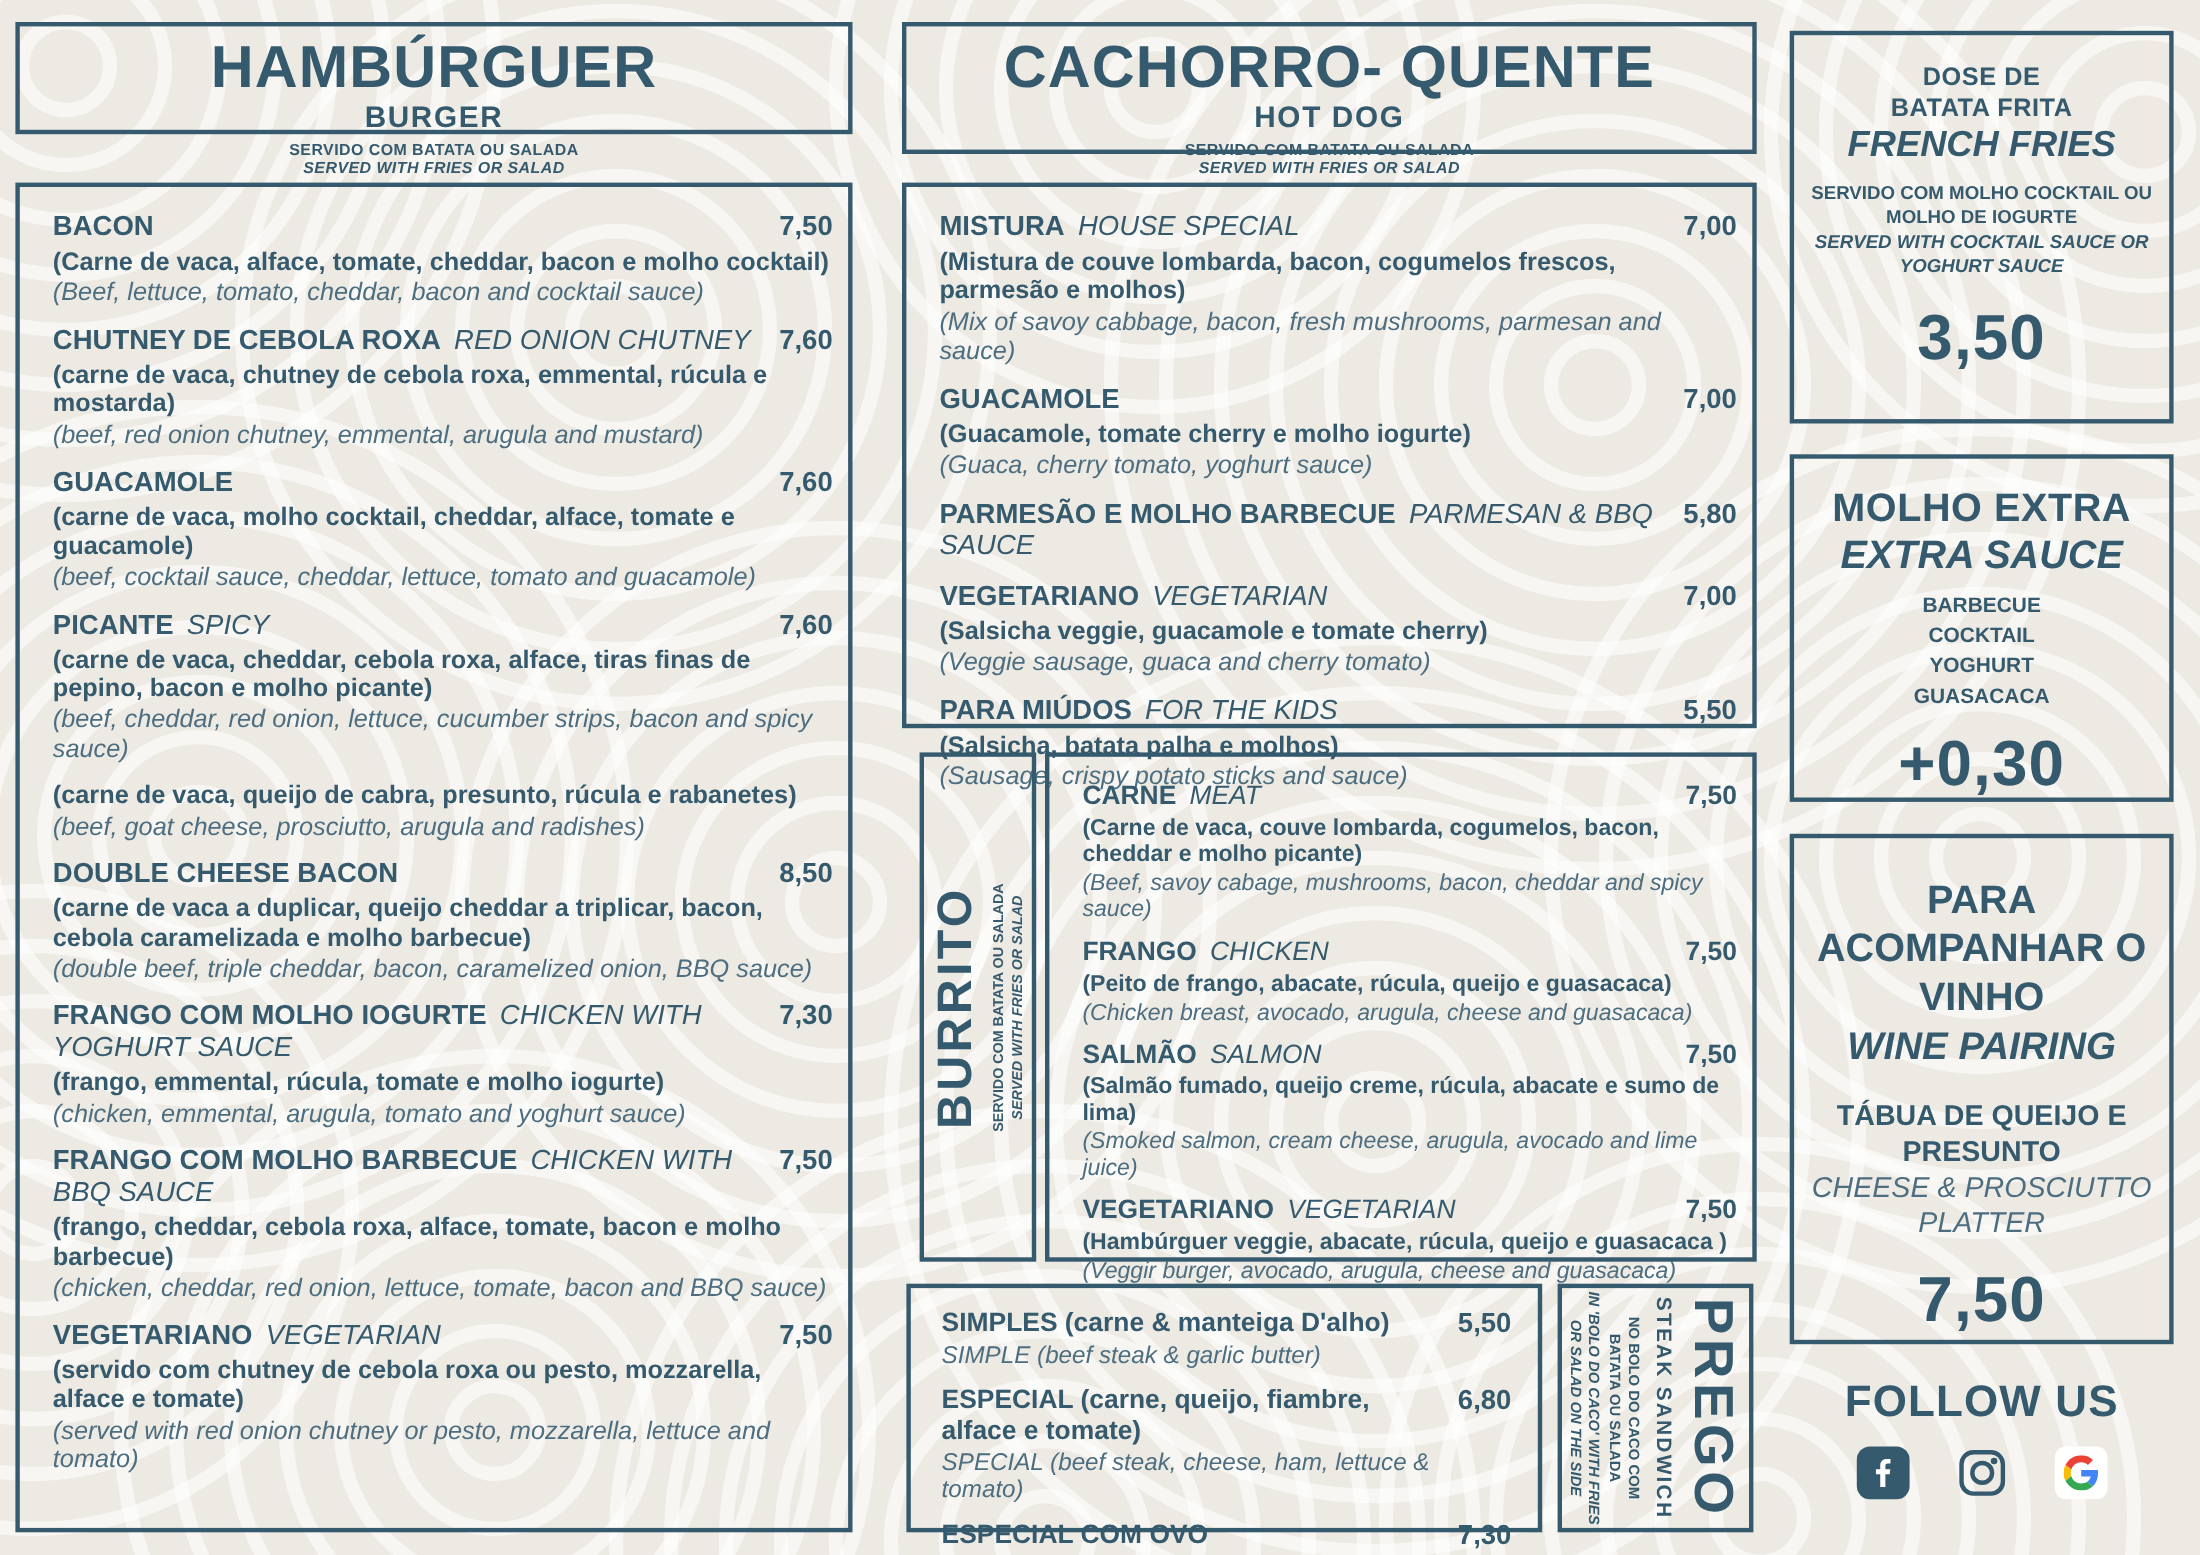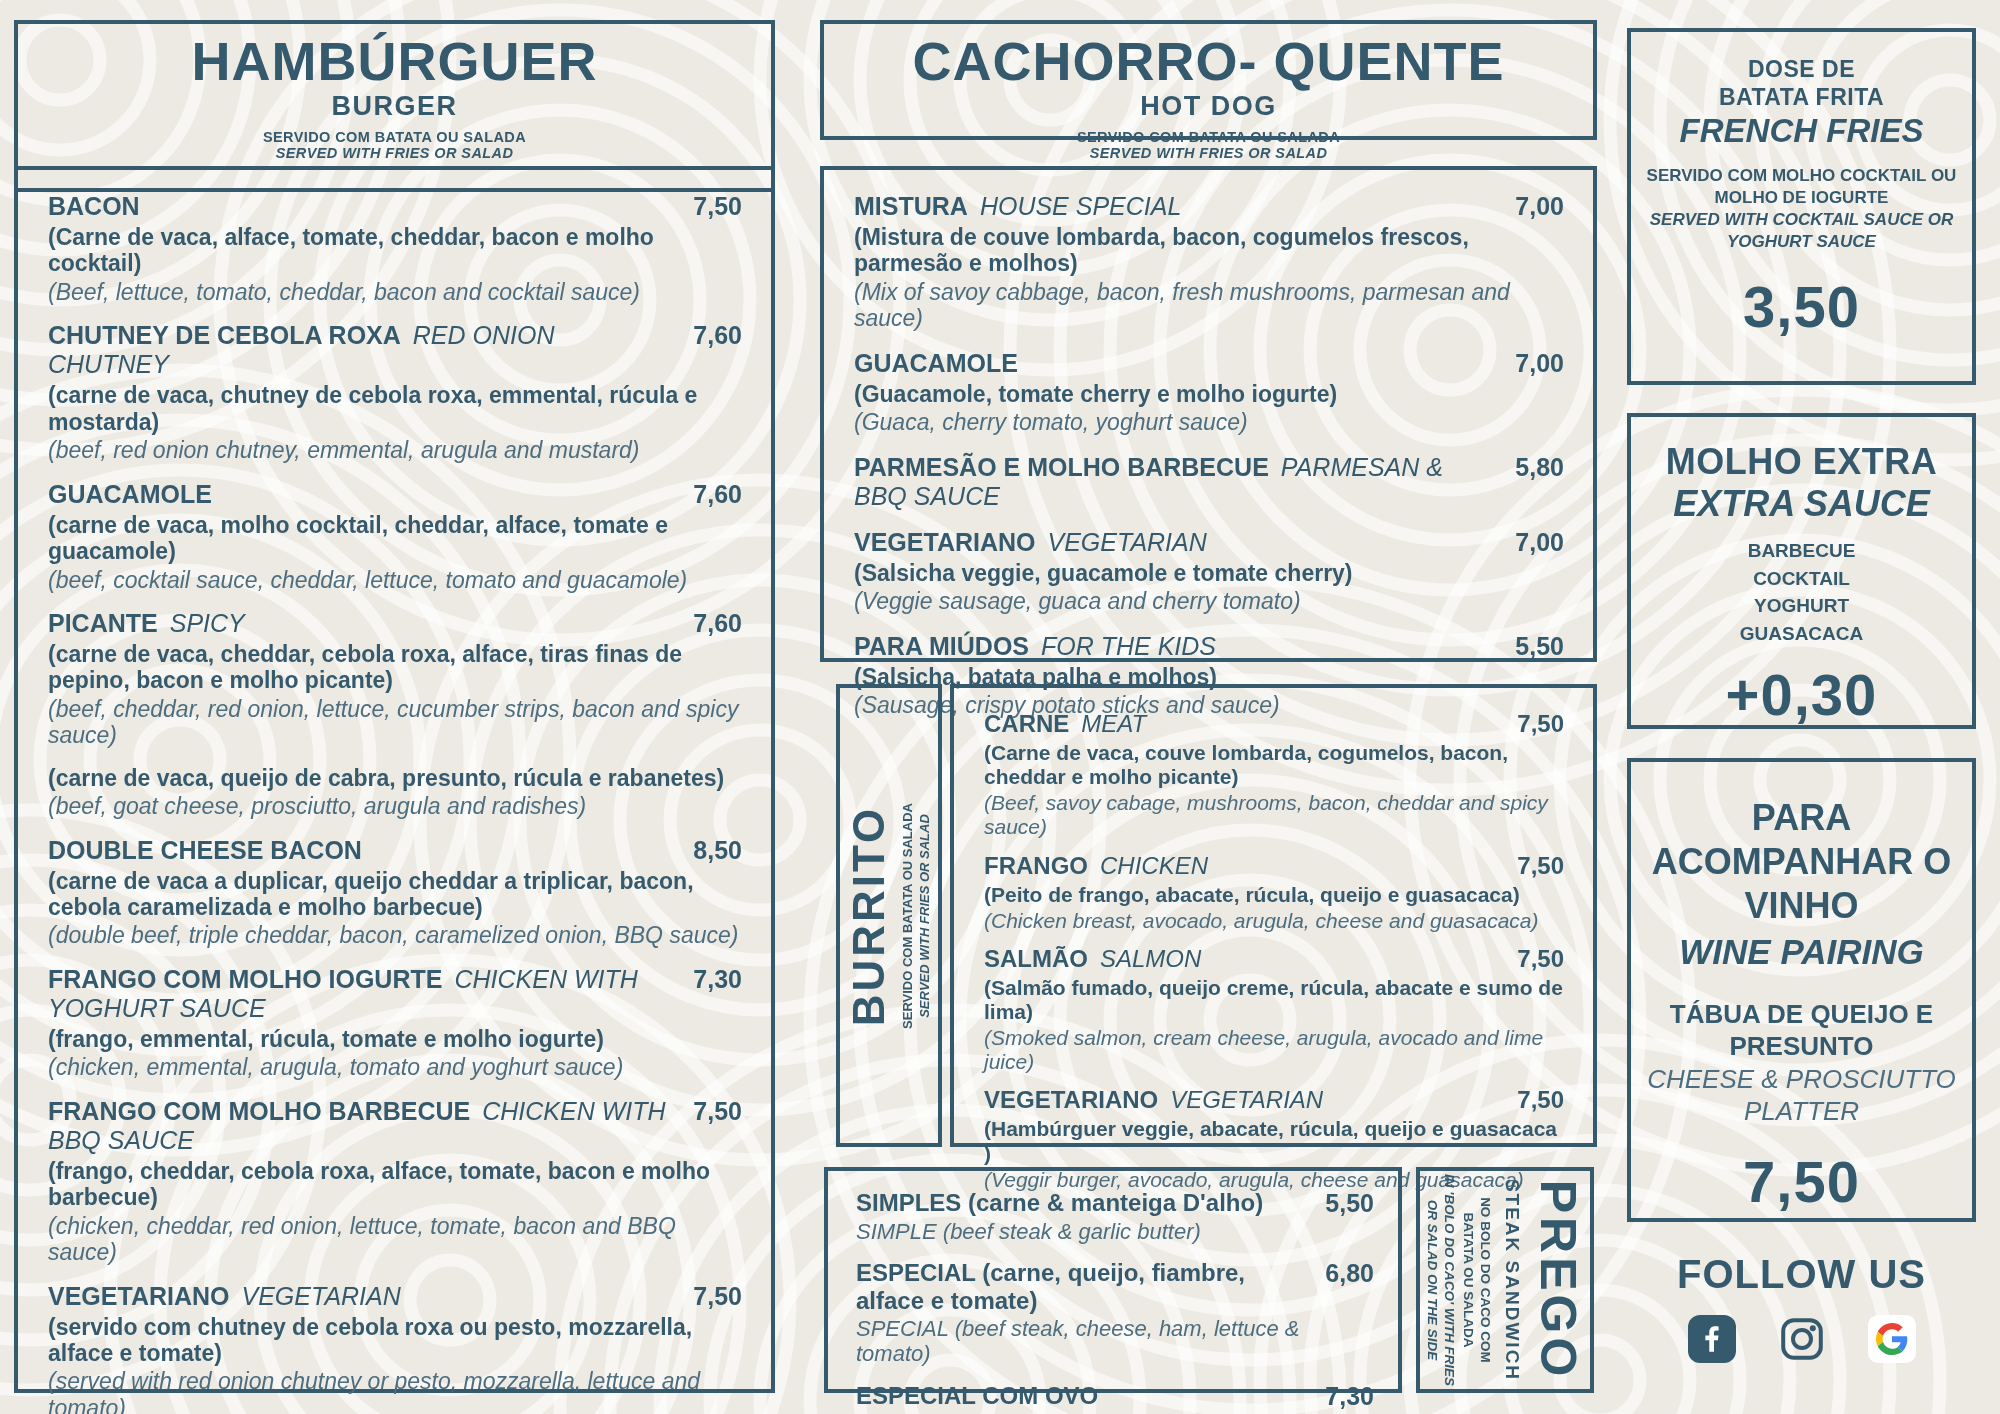--- a/index.html
+++ b/index.html
@@ -24,21 +24,21 @@
     border:4px solid var(--ink);
     z-index:1;
     background:transparent;
   }
   .hdr{text-align:center;padding-top:10px;}
   .t1{font-size:54px;font-weight:800;letter-spacing:1px;line-height:1.02;}
   .t2{font-size:27px;font-weight:800;letter-spacing:1.5px;margin-top:2px;}
   .n1{font-size:14.5px;font-weight:700;letter-spacing:.4px;margin-top:7px;}
   .n2{font-size:14.5px;font-weight:700;font-style:italic;letter-spacing:.4px;}
 
-  .items{padding:22px 29px 10px 30px;}
+  .items{padding:22px 14px 10px 30px;}
   .mi + .mi{margin-top:16px;}
   .row{display:flex;justify-content:space-between;align-items:flex-start;}
   .nm{font-size:25px;font-weight:700;line-height:1.16;flex:1;}
   .nm .s{font-style:italic;font-weight:400;}
   .nm .s:not(:empty){margin-left:12px;}
   .pr{font-size:25px;font-weight:700;margin-left:16px;flex:0 0 auto;}
   .dp{font-size:23px;font-weight:700;line-height:1.15;margin-top:3px;}
   .de{font-size:23px;font-style:italic;line-height:1.15;color:var(--ink-soft);margin-top:2px;}
   .dp:empty,.de:empty{display:none;}
   .mid .mi + .mi{margin-top:17px;}
@@ -189,21 +189,21 @@
     <circle cx="1600" cy="1380" r="290"></circle>
     <circle cx="1600" cy="1380" r="340"></circle>
     <circle cx="30" cy="1100" r="40"></circle>
     <circle cx="30" cy="1100" r="90"></circle>
     <circle cx="30" cy="1100" r="140"></circle>
     <circle cx="30" cy="1100" r="190"></circle>
     <circle cx="30" cy="1100" r="240"></circle>
     <circle cx="30" cy="1100" r="290"></circle>
   </svg>
 
-<div class="box hdr" id="left-header" style="left:14px;top:20px;width:761px;height:172px;">
+<div class="box hdr" id="left-header" style="left:14px;top:20px;width:761px;height:102px;">
   <div class="t1">HAMBÚRGUER</div>
   <div class="t2">BURGER</div>
   <div class="n1">SERVIDO COM BATATA OU SALADA</div>
   <div class="n2">SERVED WITH FRIES OR SALAD</div>
 </div>
 
 <div class="box items" id="left-items" style="left:14px;top:166px;width:761px;height:1227px;">
 
   <div class="mi">
     <div class="row">

